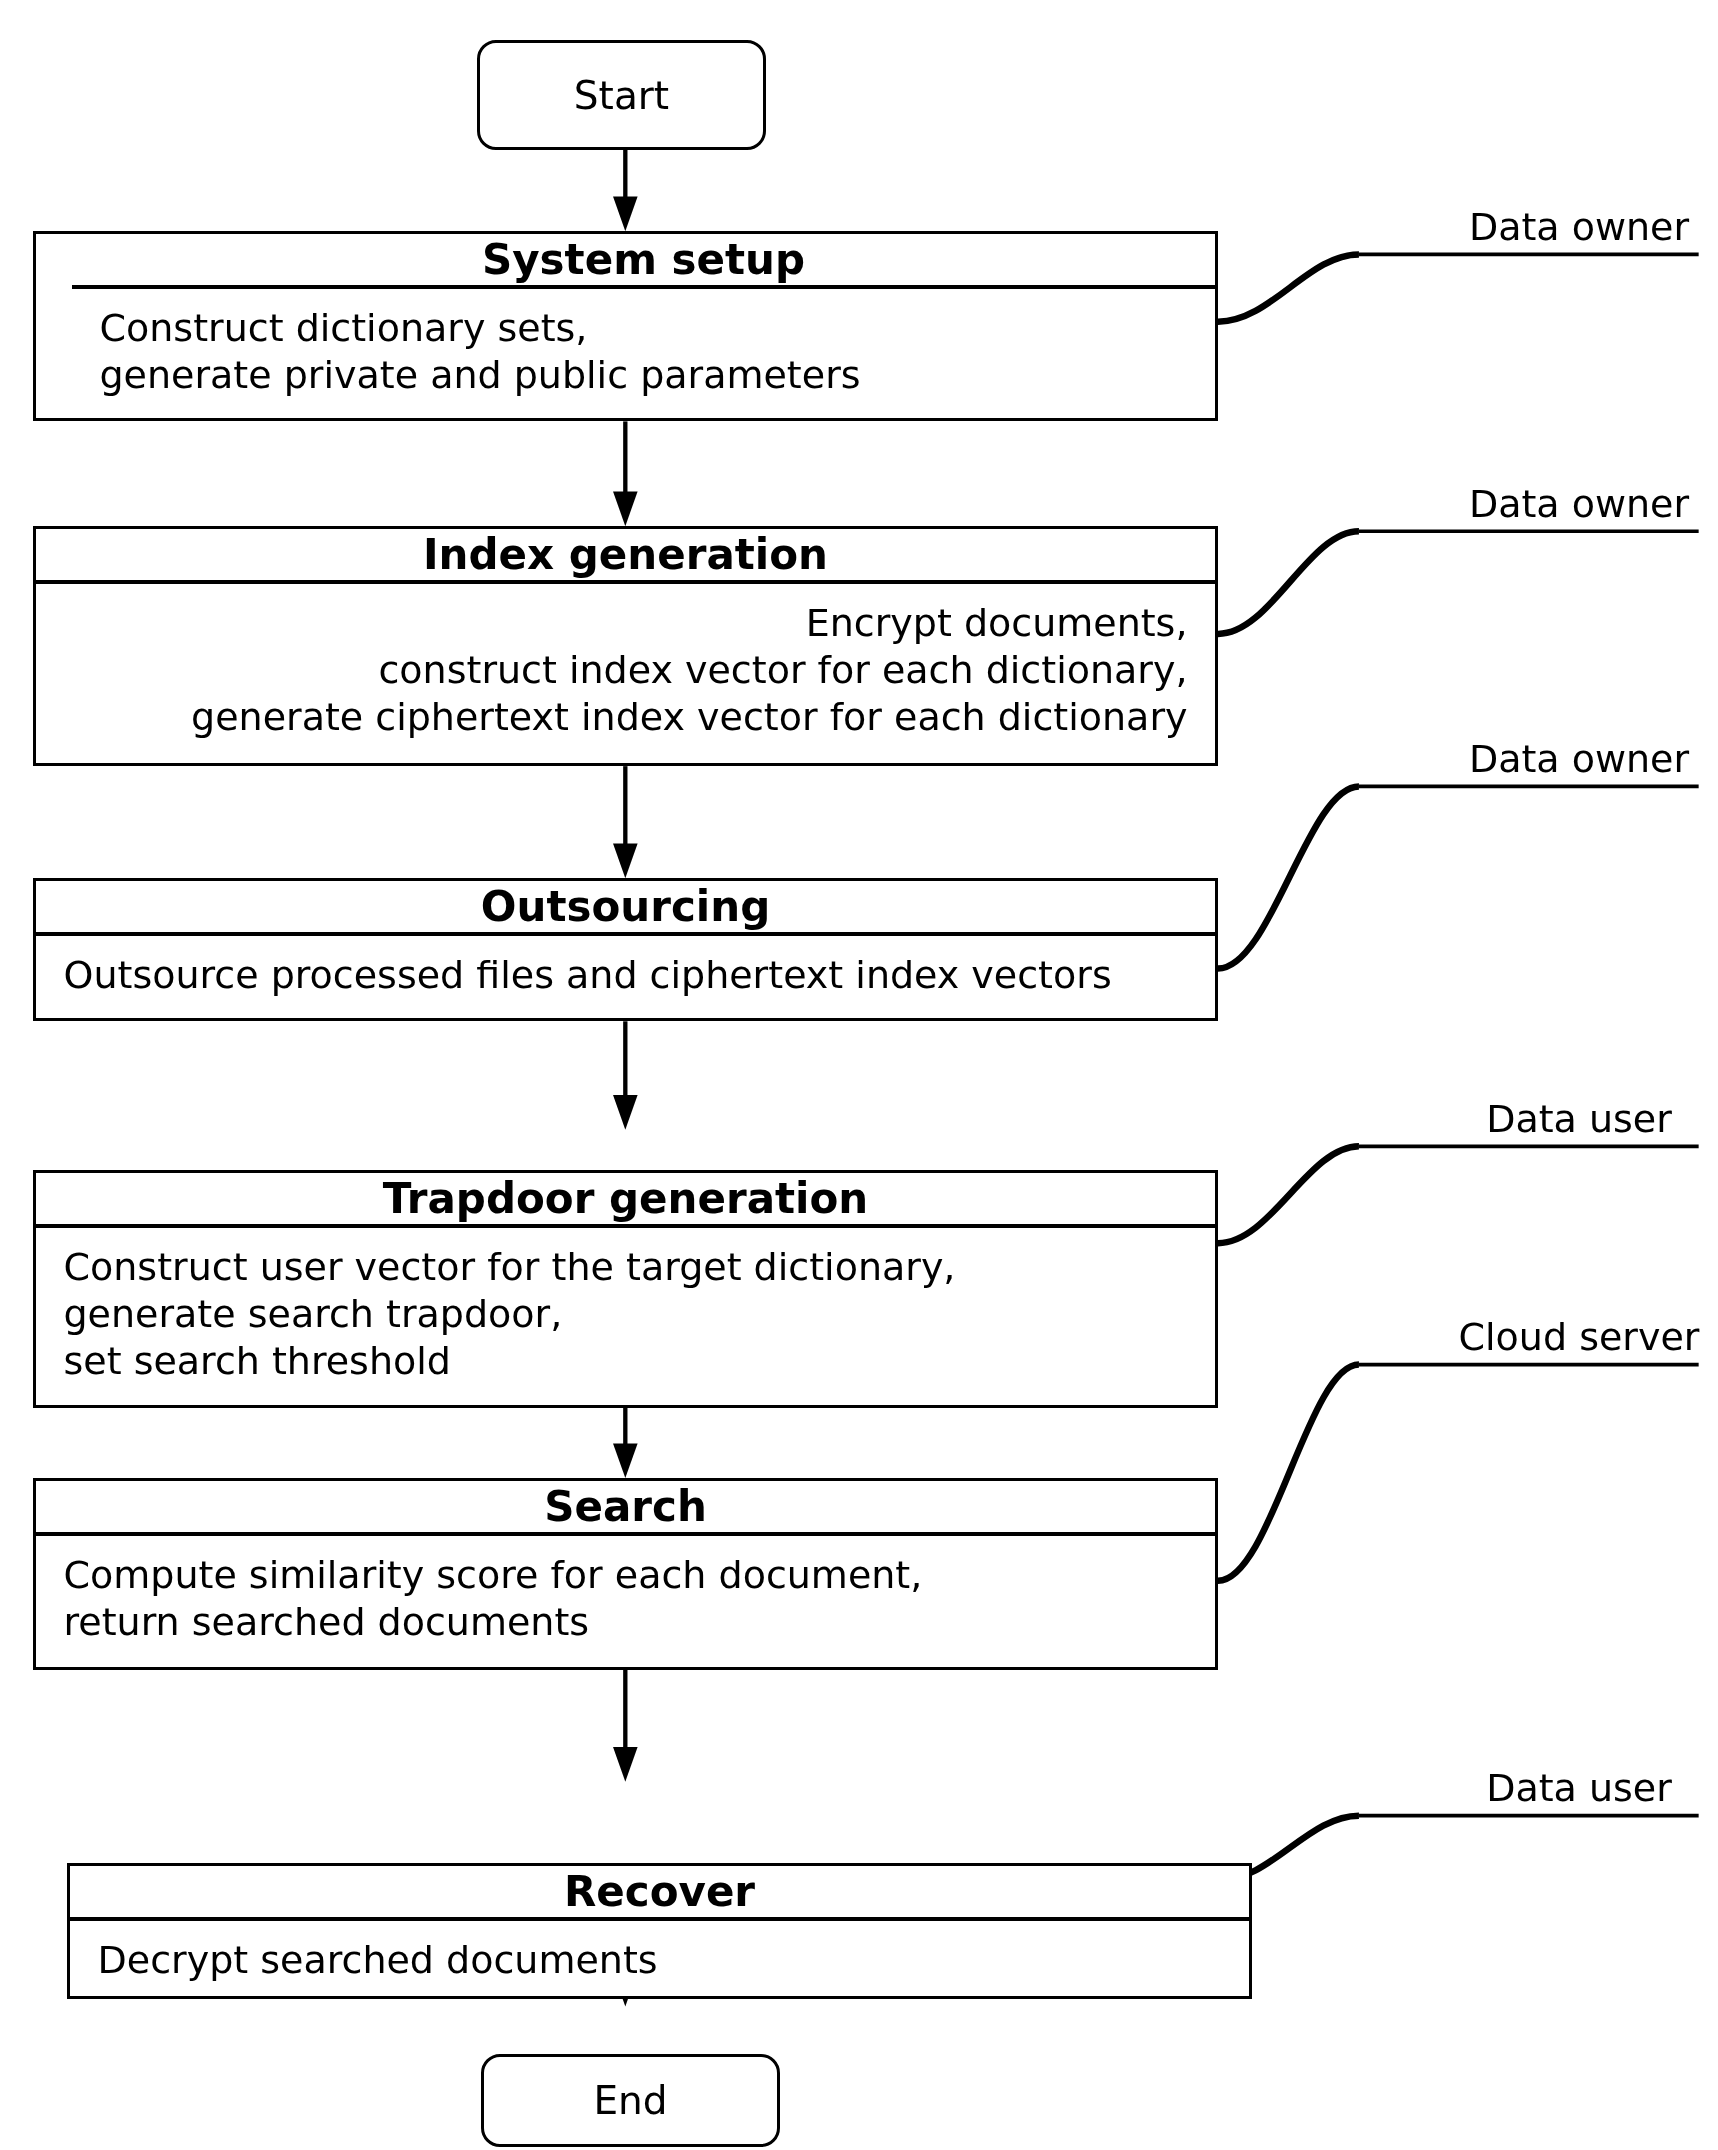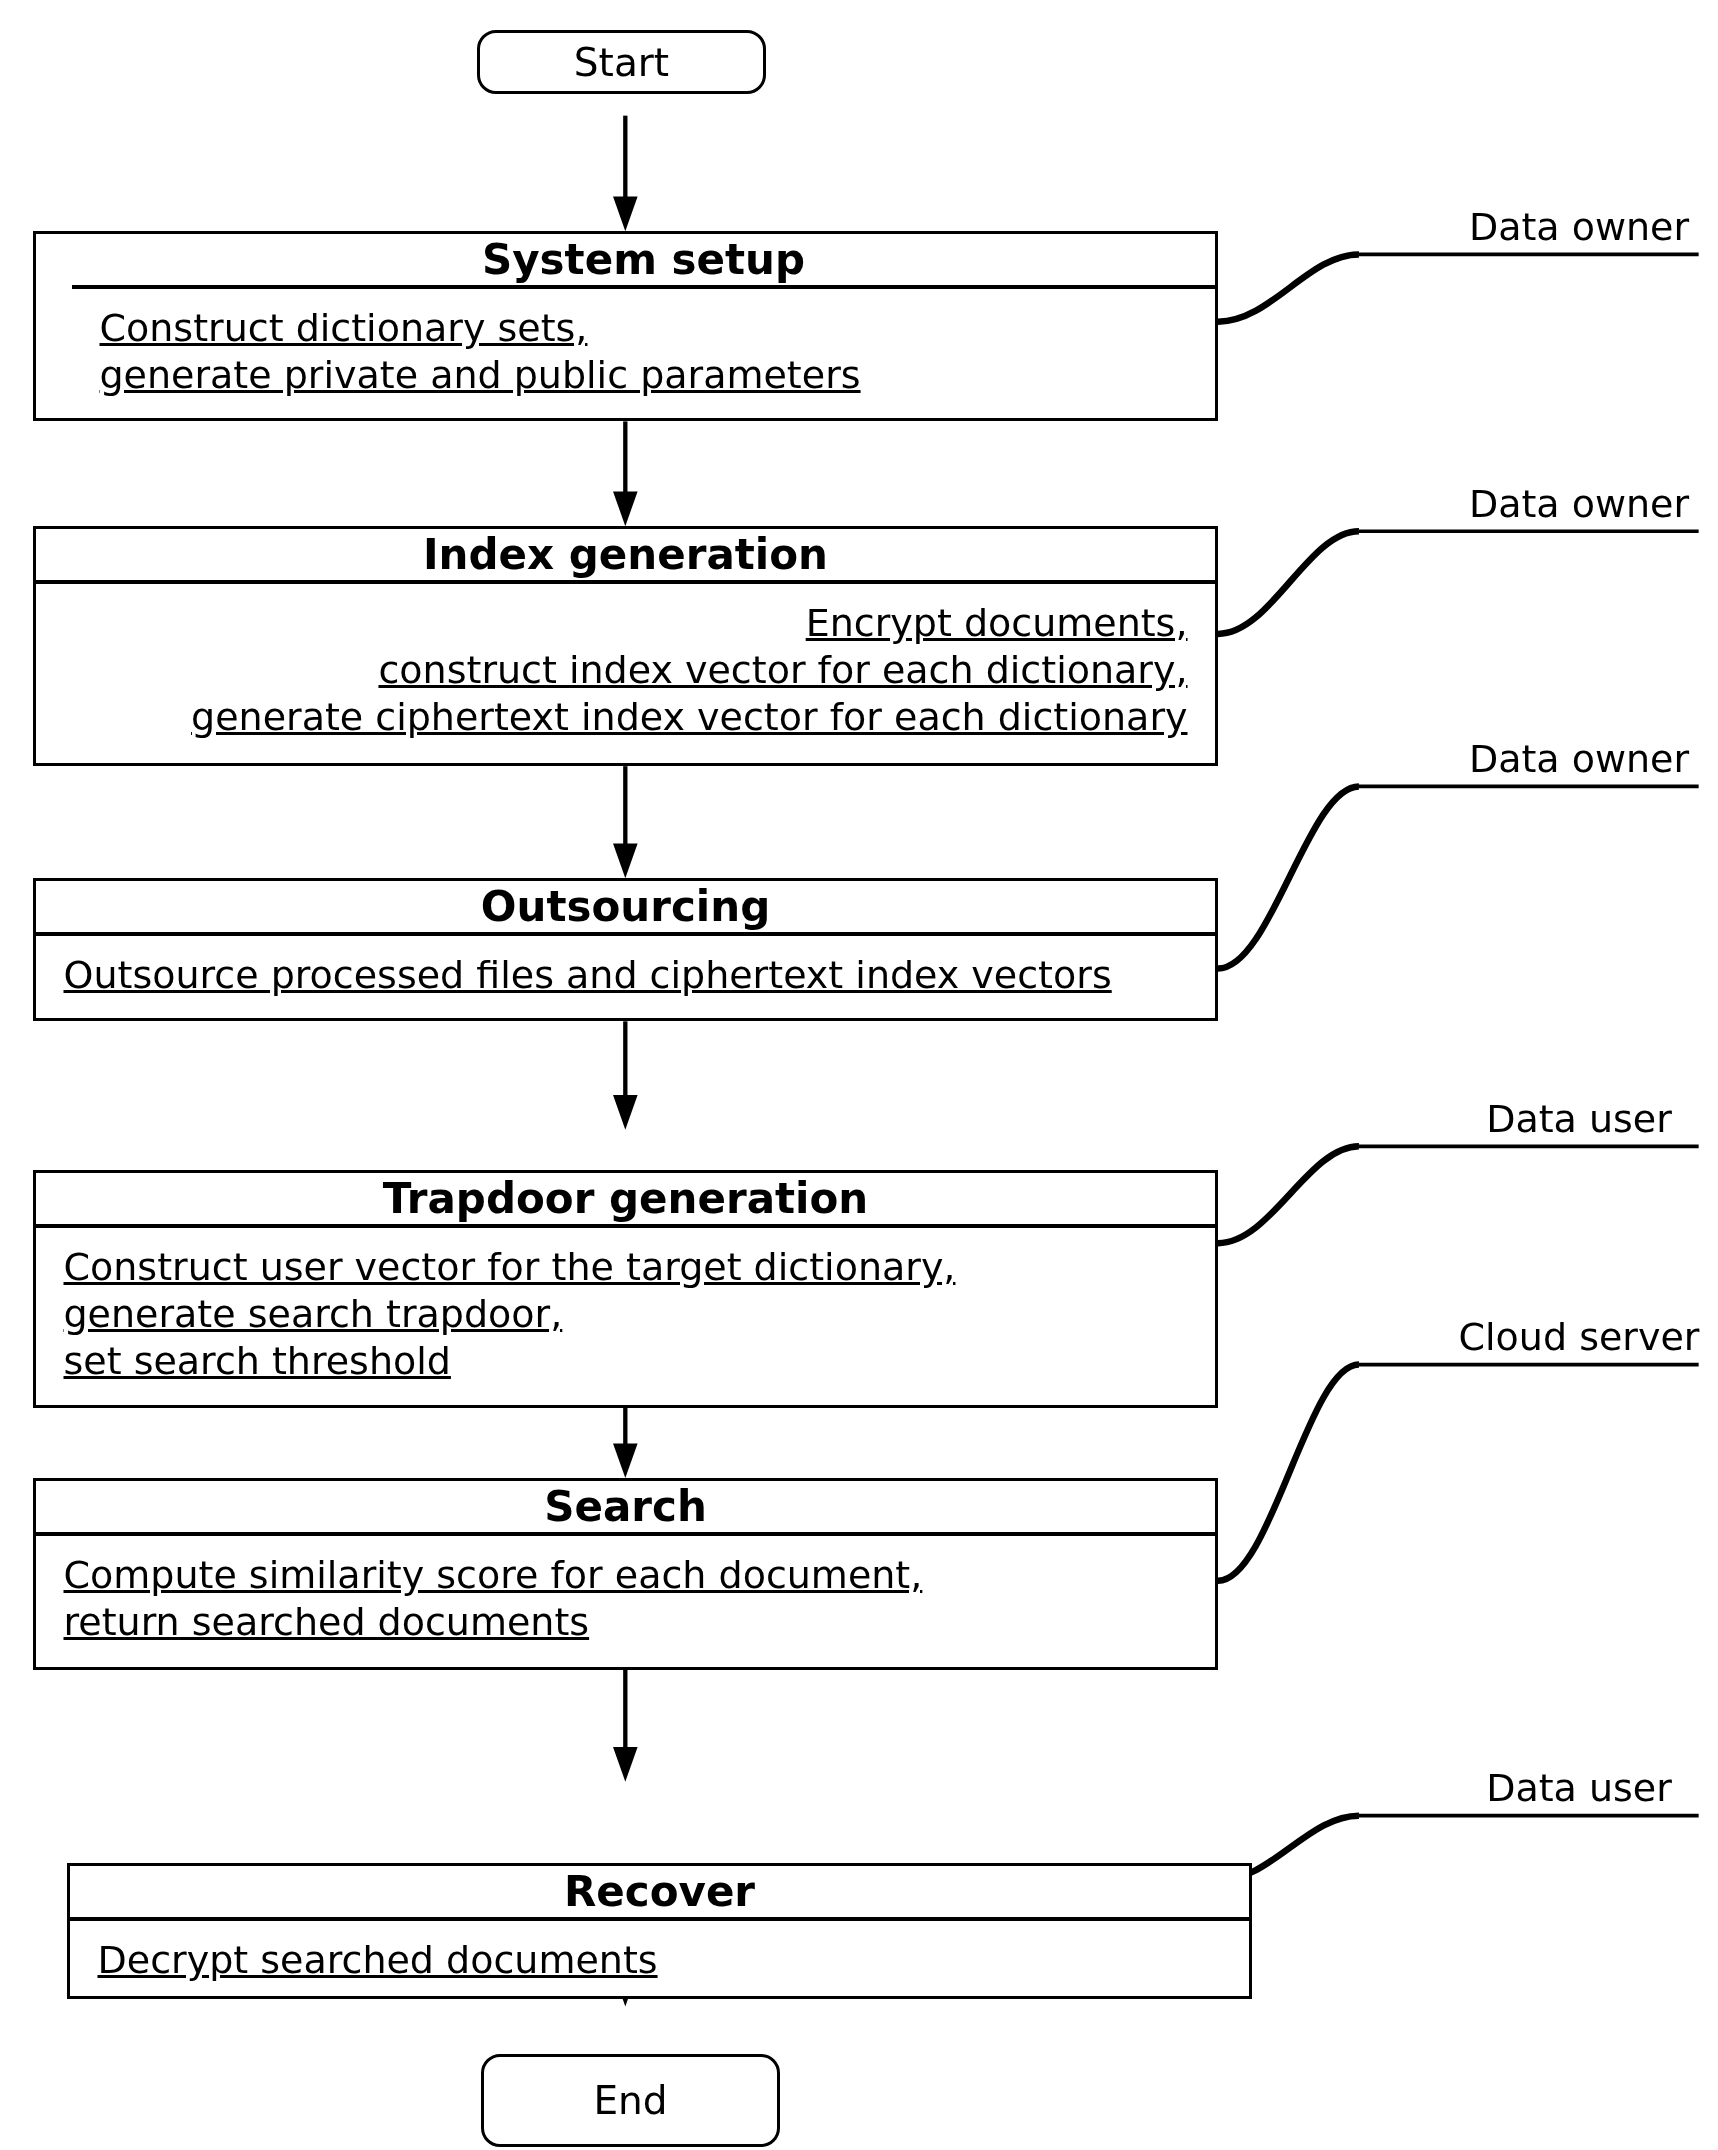--- a/index.html
+++ b/index.html
@@ -21,21 +21,21 @@
     position: absolute;
     box-sizing: border-box;
     border: 3.6px solid #000;
     border-radius: 19px;
     background: #fff;
     display: flex;
     align-items: center;
     justify-content: center;
     font-size: 39px;
   }
-  .terminal.start { left: 477px; top: 30px;  width: 289px; height: 64px; }
+  .terminal.start { left: 477px; top: 40px;  width: 289px; height: 110px; }
   .terminal.end   { left: 481px; top: 2006px; width: 299px; height: 93px; margin-top: 48px; }
   .node {
     position: absolute;
     left: 33px;
     width: 1185px;
     box-sizing: border-box;
     border: 3.6px solid #000;
     background: #fff;
   }
   .node-title {
@@ -45,21 +45,21 @@
     align-items: center;
     justify-content: center;
     font-weight: bold;
     font-size: 42px;
   }
   .node-body {
     padding: 16px 27.5px 0 27.5px;
     font-size: 38px;
     line-height: 47px;
   }
-  .node-body .body-line { white-space: nowrap; text-decoration: underline; }
+  .node-body .body-line { white-space: nowrap; }
   .n1 { top: 231px;  height: 190px; padding-left: 36px; }
   .n2 { top: 526px;  height: 240px; text-align: right; }
   .n3 { top: 878px; height: 143px; }
   .n4 { top: 1130px; height: 238px; margin-top: 40px; }
   .n5 { top: 1478px; height: 192px; }
   .n6 { top: 1863px; height: 136px; margin-left: 34px; }
   .actor {
     position: absolute;
     left: 1409px;
     width: 340px;

